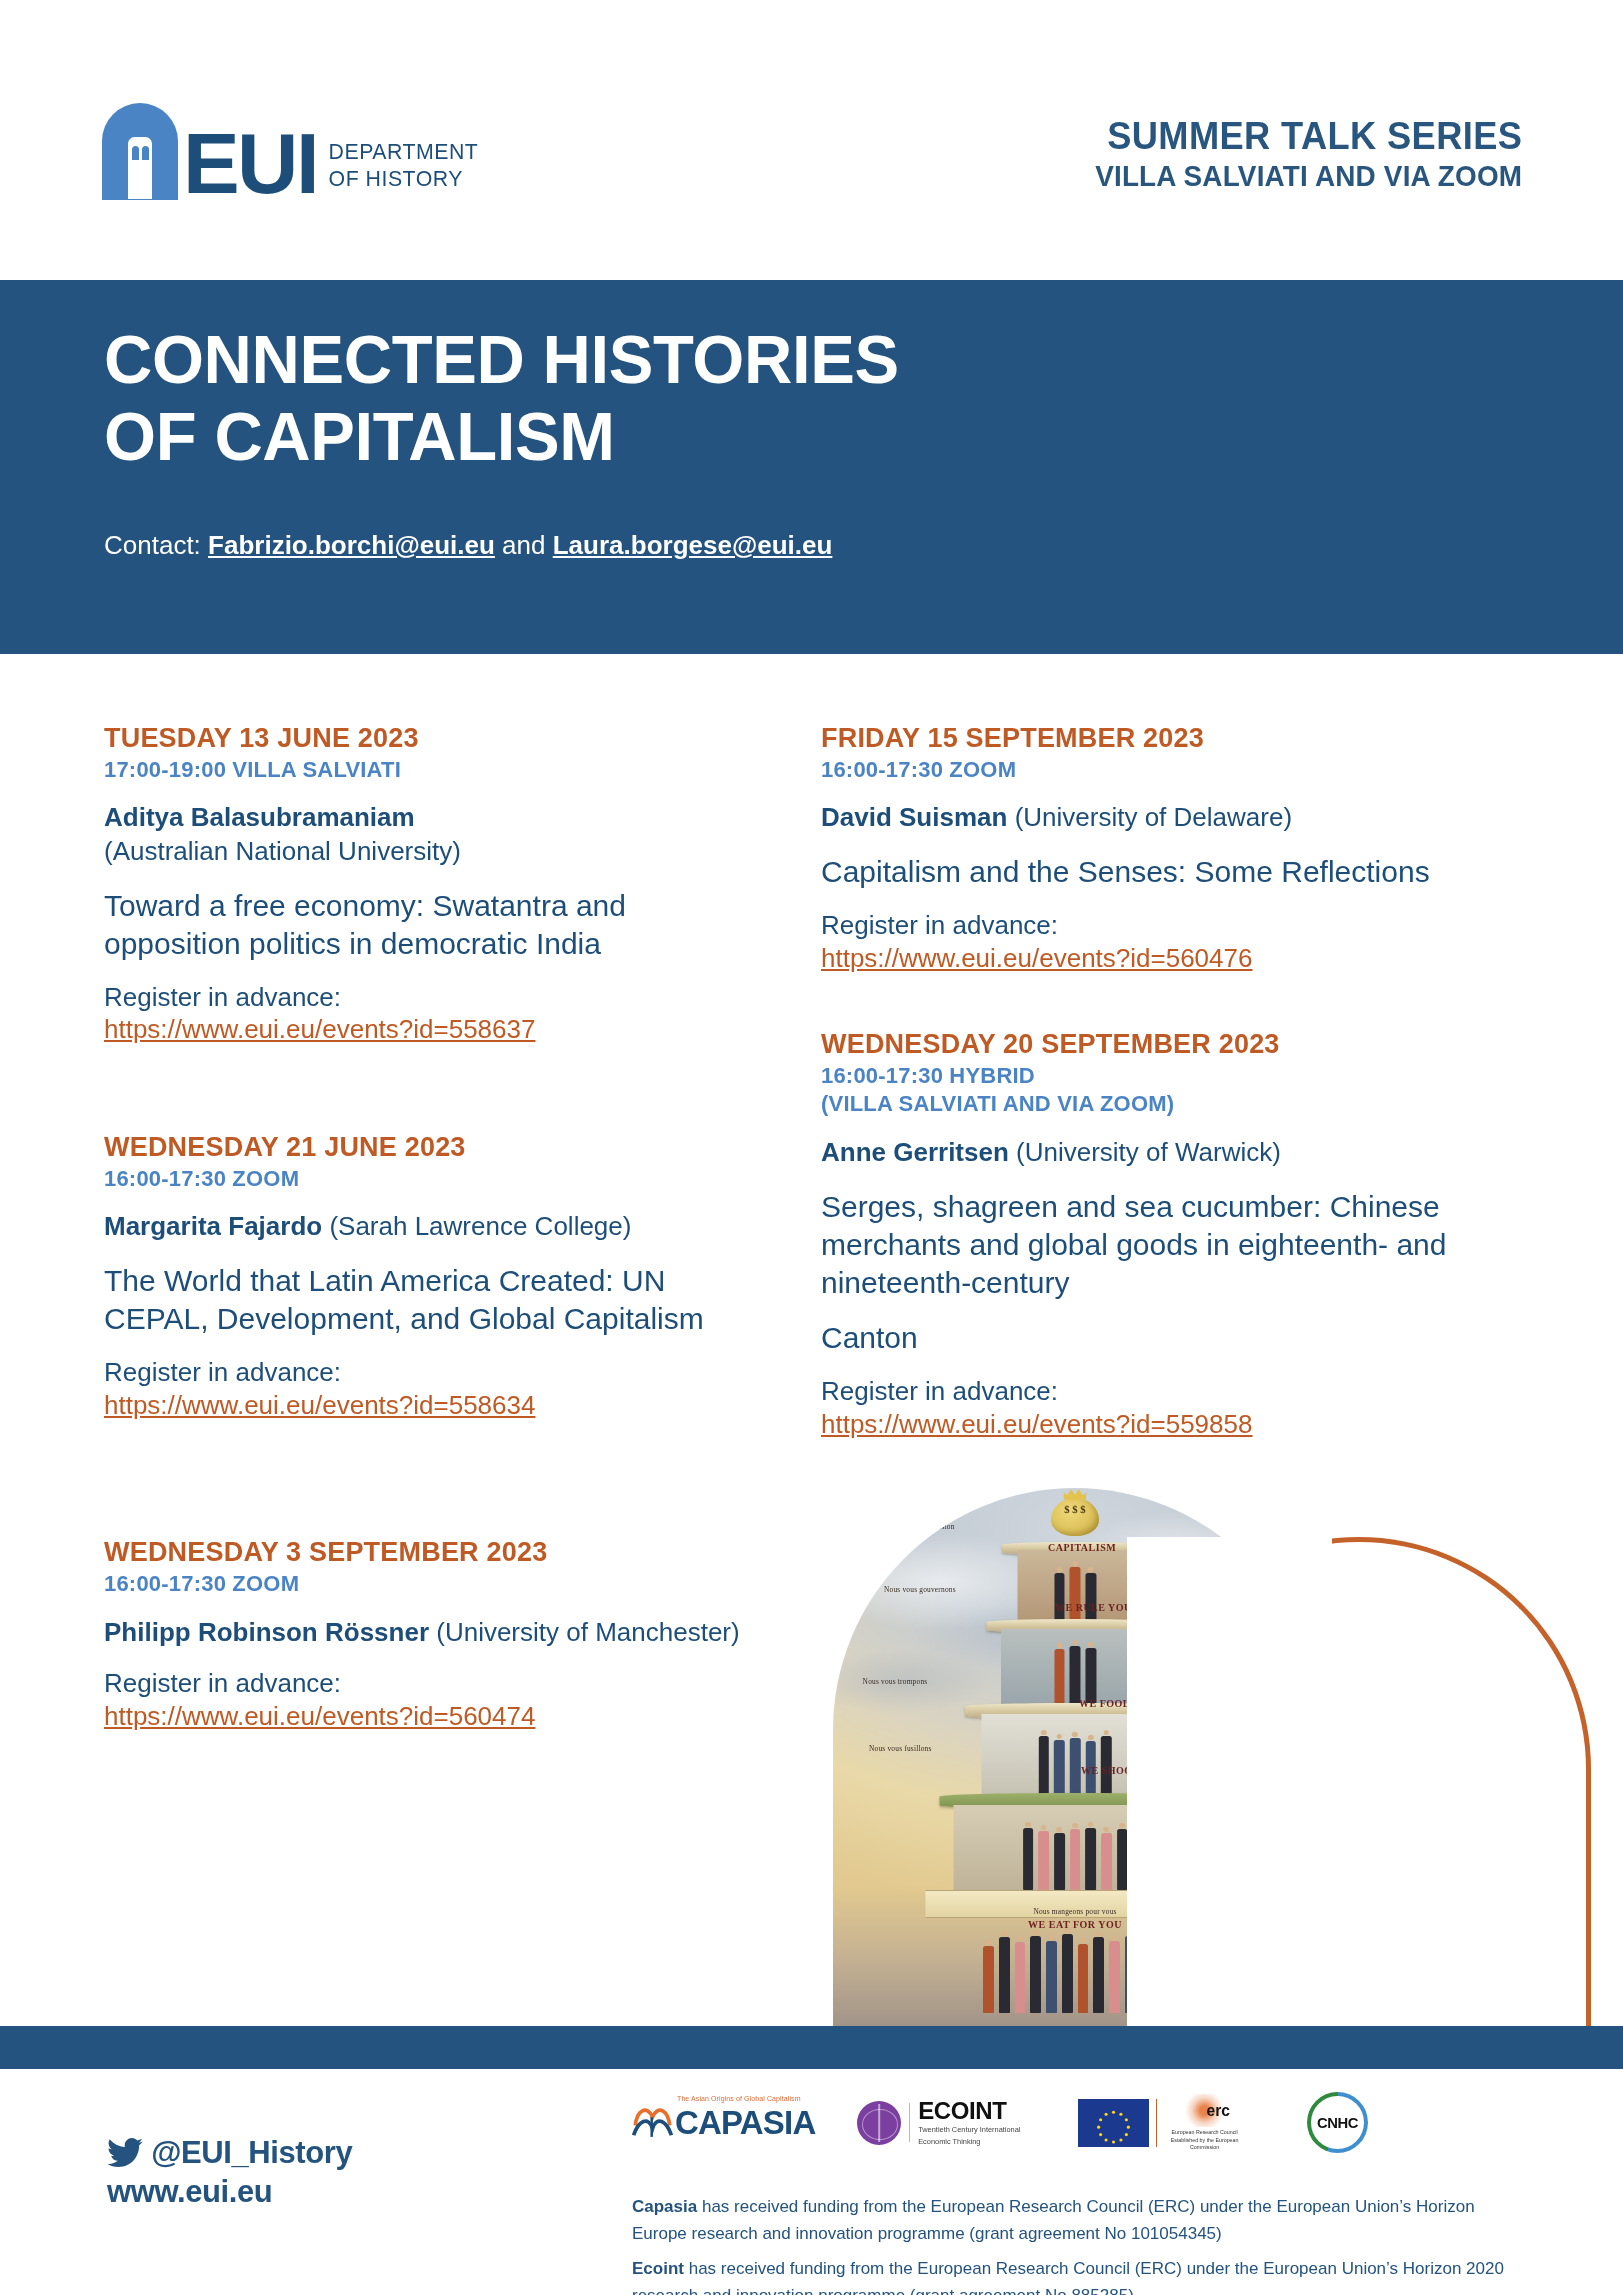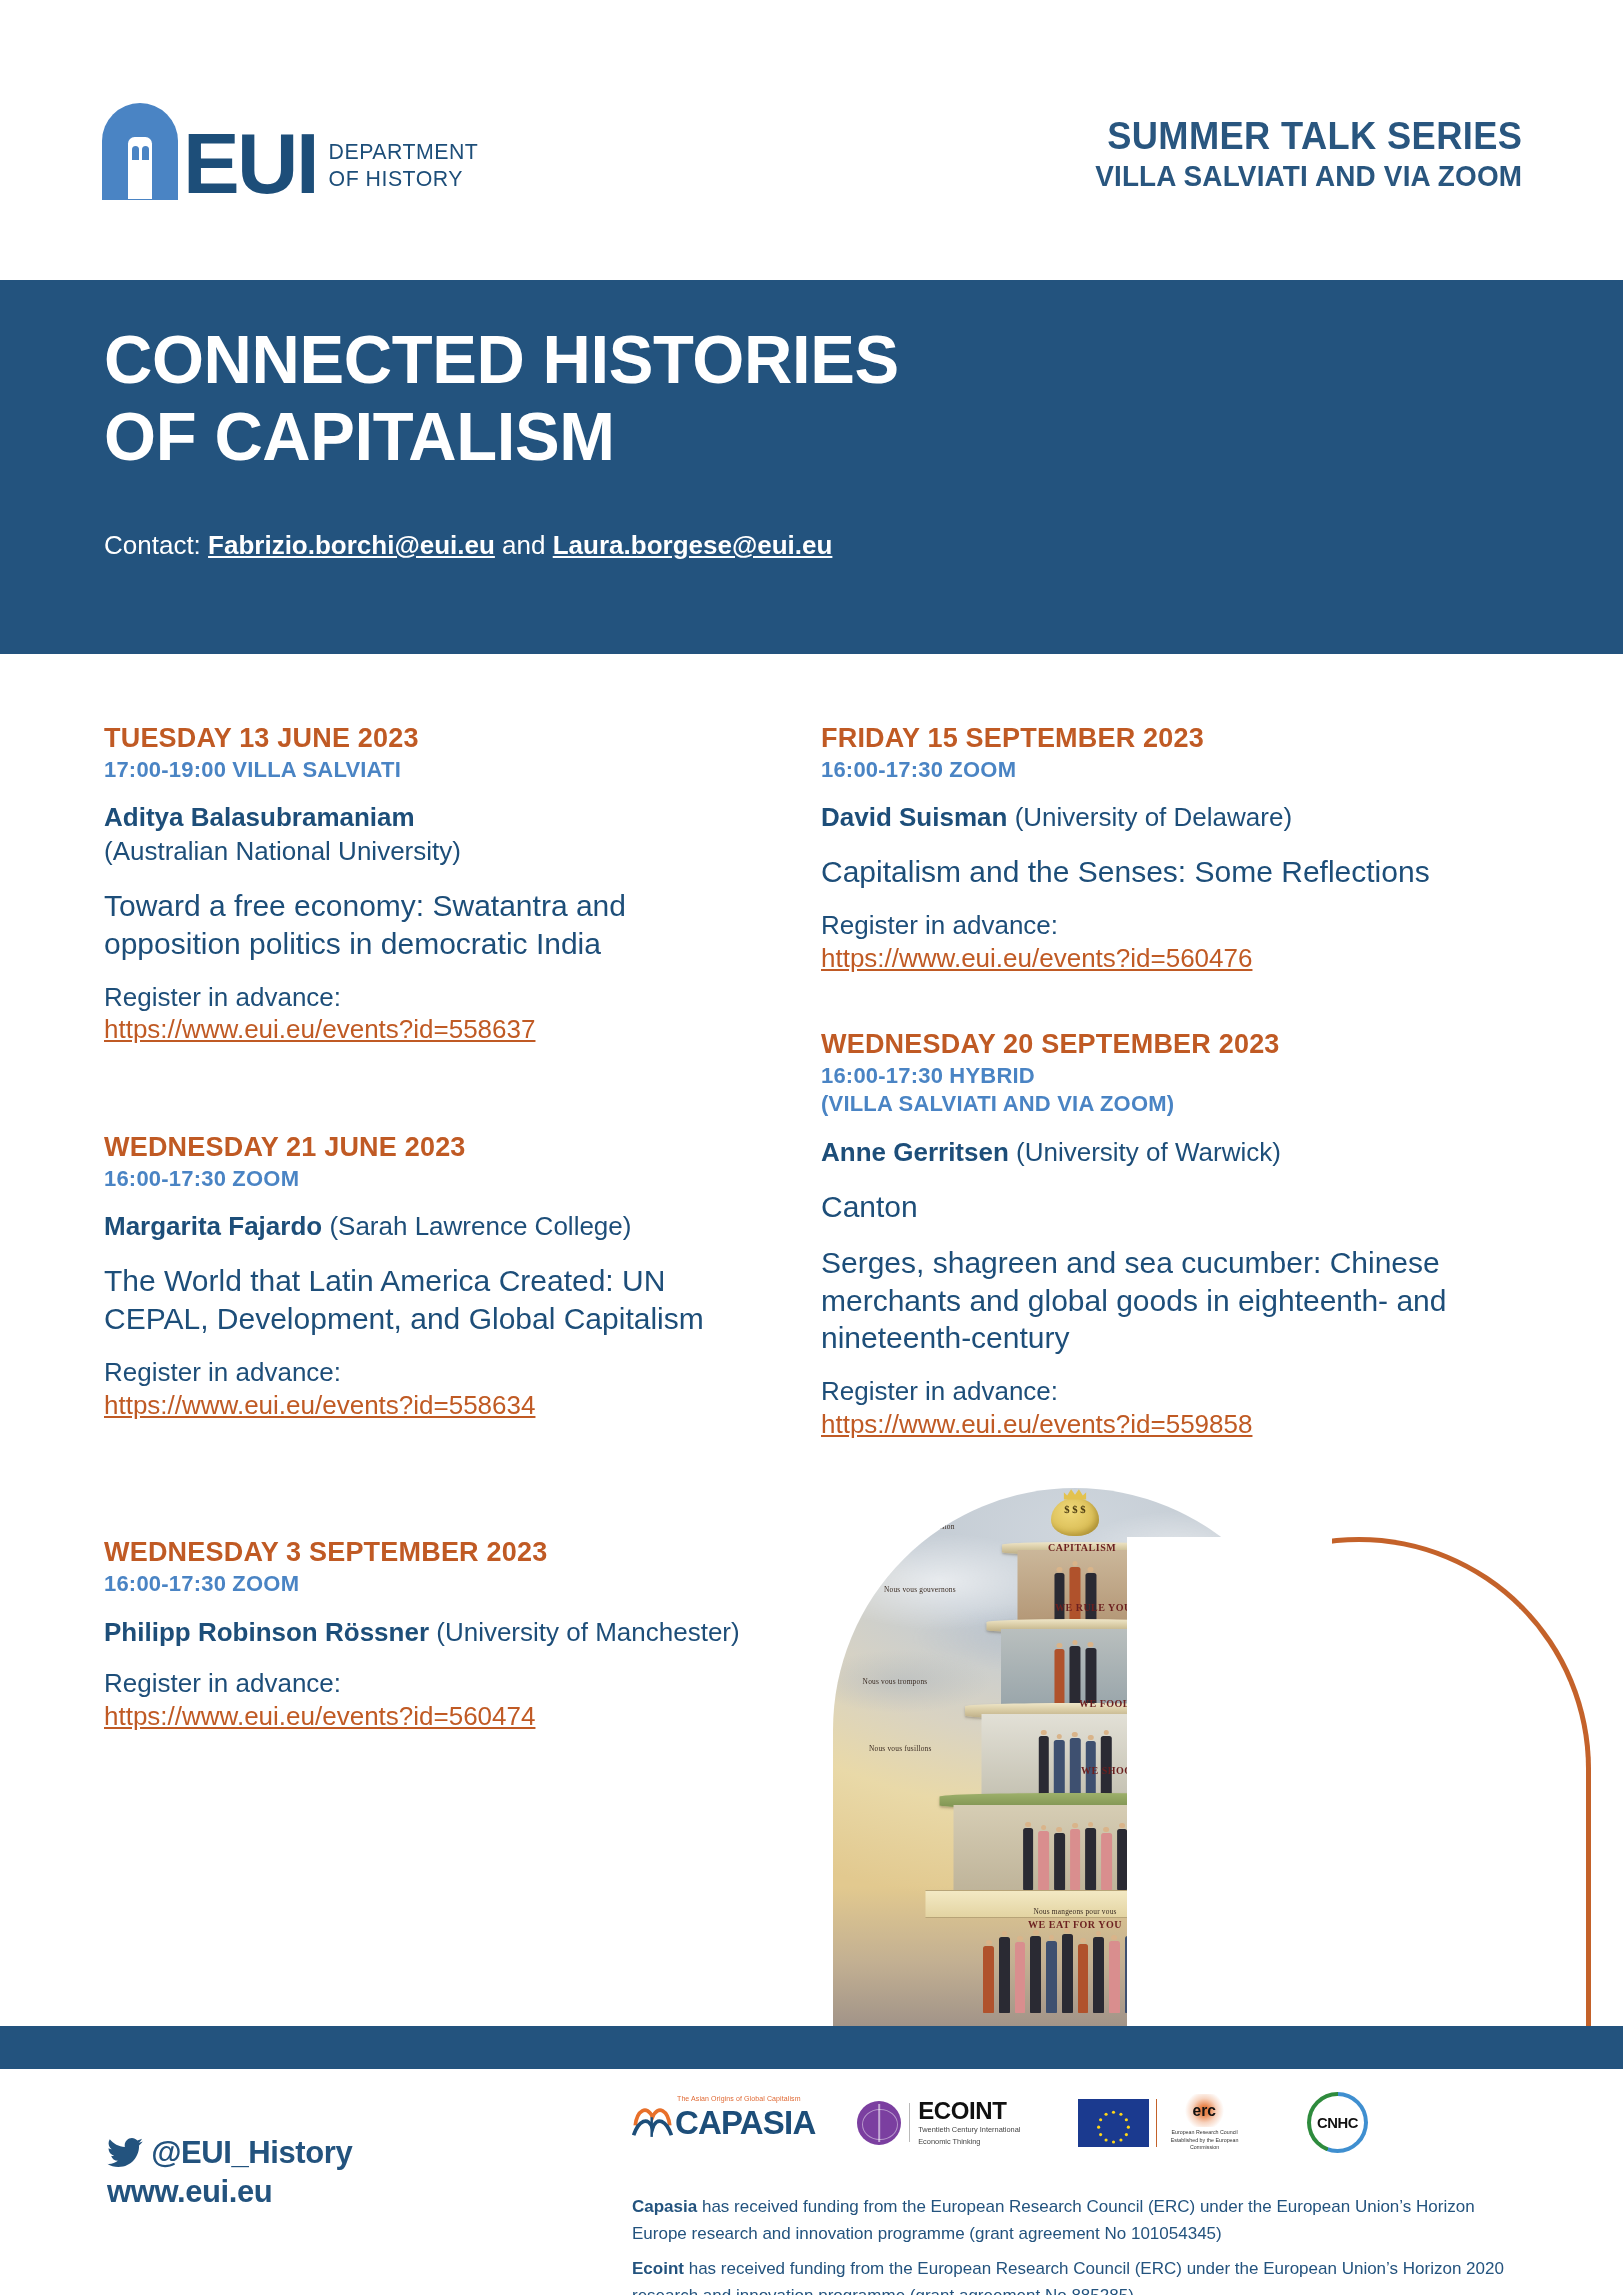--- a/index.html
+++ b/index.html
@@ -195,21 +195,21 @@
   .ecoint .txt .big { font-size:24px; font-weight:bold; color:#111; letter-spacing:-0.4px; line-height:1; }
   .ecoint .txt .small { font-size:7.4px; color:#444; line-height:1.25; margin-top:2.5px; }
 
   
   .euerc { position:relative; width:172px; height:54px; display:flex; align-items:center; }
   .euflag { width:71px; height:48px; background:#1b3a8f; position:relative; }
   .euerc .vline { width:0.8px; height:48px; background:#c4622a; margin:0 7.4px; }
   .erc { position:relative; width:80px; }
   .erc .dots { width:43px; height:33px; margin:0 auto;
     background:radial-gradient(circle at 50% 50%, #e8834a 0%, #e8834a 16%, rgba(232,131,74,.35) 45%, rgba(232,131,74,0) 72%); }
-  .erc .ercword { position:absolute; left:28px; top:8.2px; font-size:15.6px; font-weight:bold; color:#111; }
+  .erc .ercword { position:absolute; left:28px; top:8.2px; font-size:15.6px; font-weight:bold; color:#111;padding-left:14px; }
   .erc .erctxt { font-size:5.3px; color:#333; text-align:center; line-height:1.3; margin-top:1.6px; }
 
   
   .cnhc { width:61px; height:61px; border-radius:50%; position:relative; }
   .cnhc .ring {
     position:absolute; inset:0; border-radius:50%;
     background:conic-gradient(from 200deg, #2e8b3d 0deg 160deg, #3f8fd0 160deg 360deg);
   }
   .cnhc .inner { position:absolute; inset:4.1px; border-radius:50%; background:#fff;
     display:flex; align-items:center; justify-content:center;
@@ -301,22 +301,22 @@
     <a class="ev-link" href="#">https://www.eui.eu/events?id=560476 </a>
   </div>
 
   <div class="gap-r1"></div>
 
   <div class="event">
     <div class="ev-date">WEDNESDAY 20 SEPTEMBER 2023</div>
     <div class="ev-time">16:00-17:30 HYBRID</div>
     <div class="ev-time">(VILLA SALVIATI AND VIA ZOOM)</div>
     <div class="ev-speaker"><b>Anne Gerritsen</b><span> (University of Warwick)</span></div>
+    <div class="ev-title">Serges, shagreen and sea cucumber: Chinese merchants and global goods in eighteenth- and nineteenth-century</div>
     <div class="ev-title">Canton</div>
-    <div class="ev-title">Serges, shagreen and sea cucumber: Chinese merchants and global goods in eighteenth- and nineteenth-century</div>
     <div class="ev-reg">Register in advance:</div>
     <a class="ev-link" href="#">https://www.eui.eu/events?id=559858 </a>
   </div>
 </div>
 
 <div class="orange-arc"></div>
 <div class="arc-mask"></div>
 
 <div class="illus-wrap">
   <div class="arch-img">

